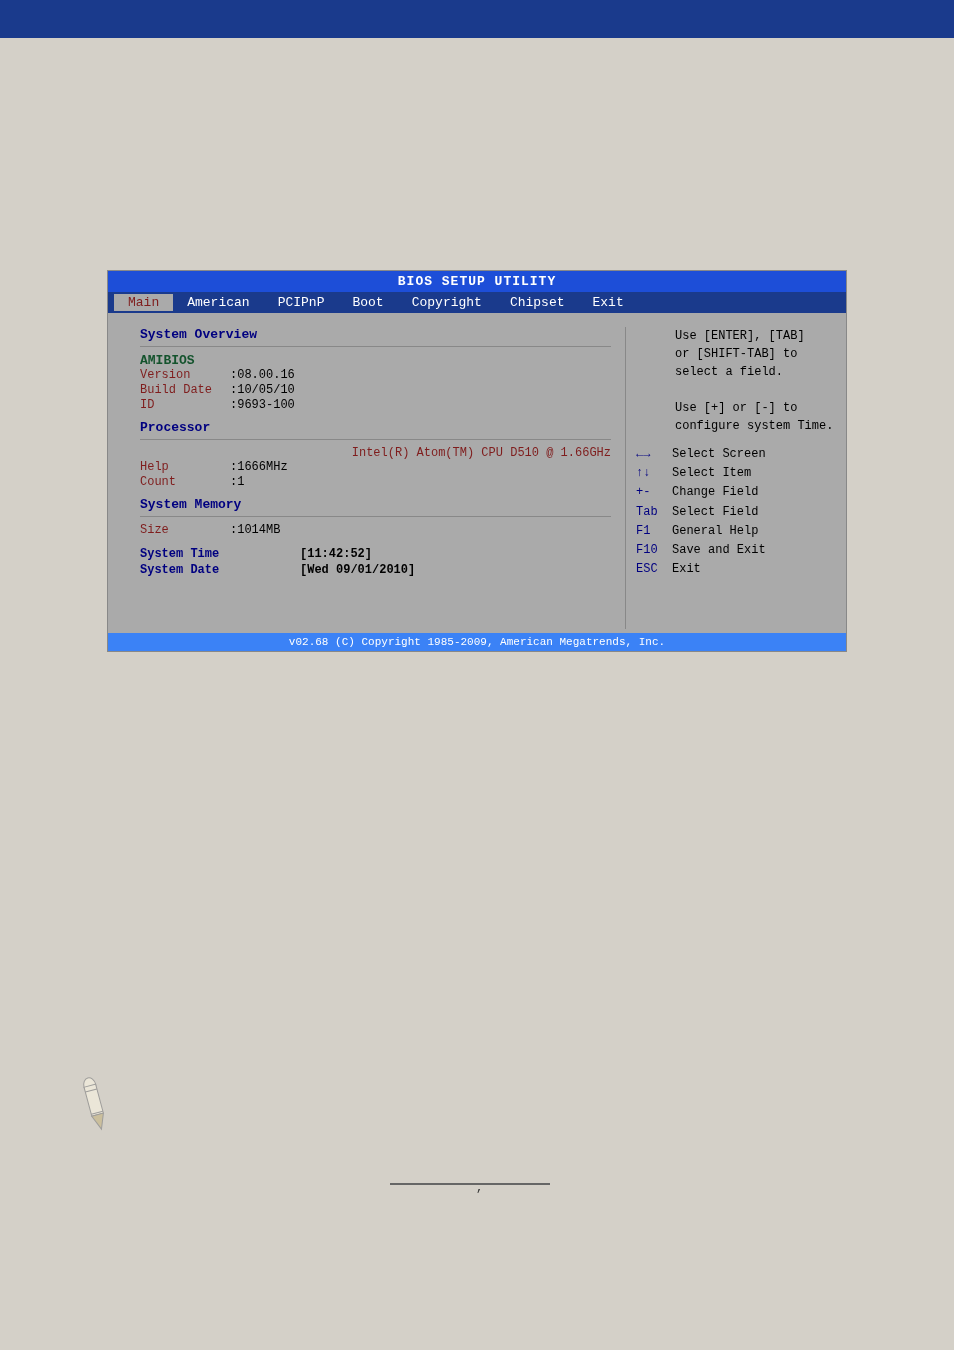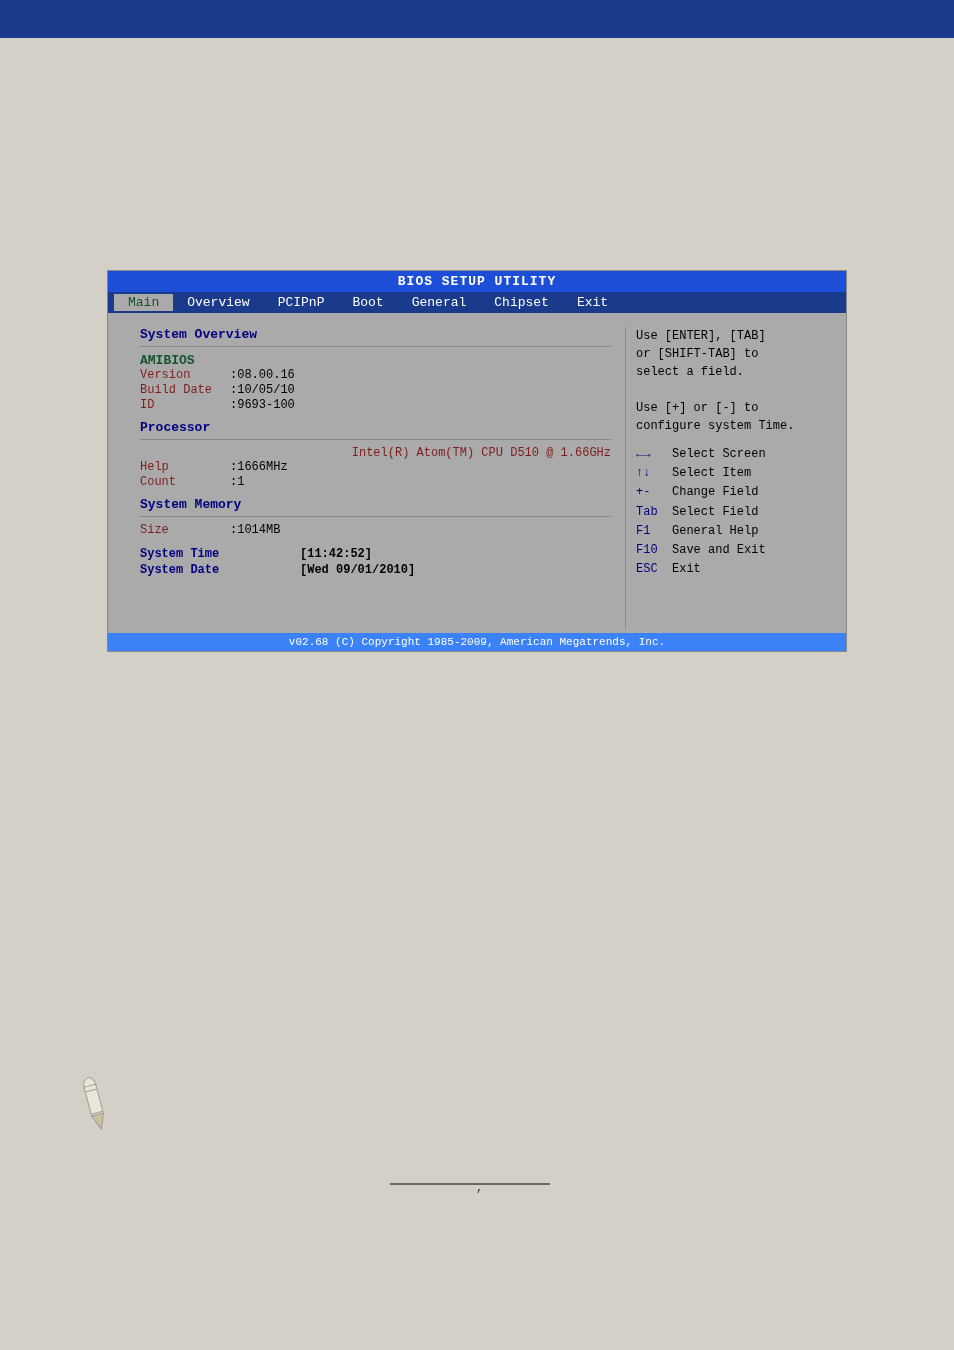--- a/index.html
+++ b/index.html
@@ -56,21 +56,21 @@
     .menu-item {
       color: #ffffff;
       font-size: 13px;
       padding: 1px 14px;
       cursor: pointer;
       font-family: 'Courier New', Courier, monospace;
     }
 
     .menu-item.active {
       background: #aaaaaa;
-      color: #14532d;
+      color: #7f1d1d;
     }
 
     
     .bios-content {
       display: flex;
       padding: 10px 0 0 0;
       min-height: 320px;
     }
 
     .bios-left {
@@ -146,20 +146,21 @@
     
     .help-text {
       font-size: 12px;
       color: #000000;
       line-height: 1.5;
       margin-bottom: 10px;
     }
 
     .help-text p {
       margin-bottom: 0;
+      margin-left: 39px;
     }
 
     .key-legend {
       margin-top: 10px;
       font-size: 12px;
       color: #000000;
       line-height: 1.6;
     }
 
     .key-row {
@@ -239,30 +240,30 @@
 
   <div class="bios-title-bar">
     <span>BIOS SETUP UTILITY</span>
   </div>
 
   <div class="bios-menu-bar">
     <div class="menu-item active">
       <span>Main</span>
     </div>
     <div class="menu-item">
-      <span>Overview</span>
+      <span>American</span>
     </div>
     <div class="menu-item">
       <span>PCIPnP</span>
     </div>
     <div class="menu-item">
       <span>Boot</span>
     </div>
     <div class="menu-item">
-      <span>General</span>
+      <span>Copyright</span>
     </div>
     <div class="menu-item">
       <span>Chipset</span>
     </div>
     <div class="menu-item">
       <span>Exit</span>
     </div>
   </div>
 
   <div class="bios-content">

